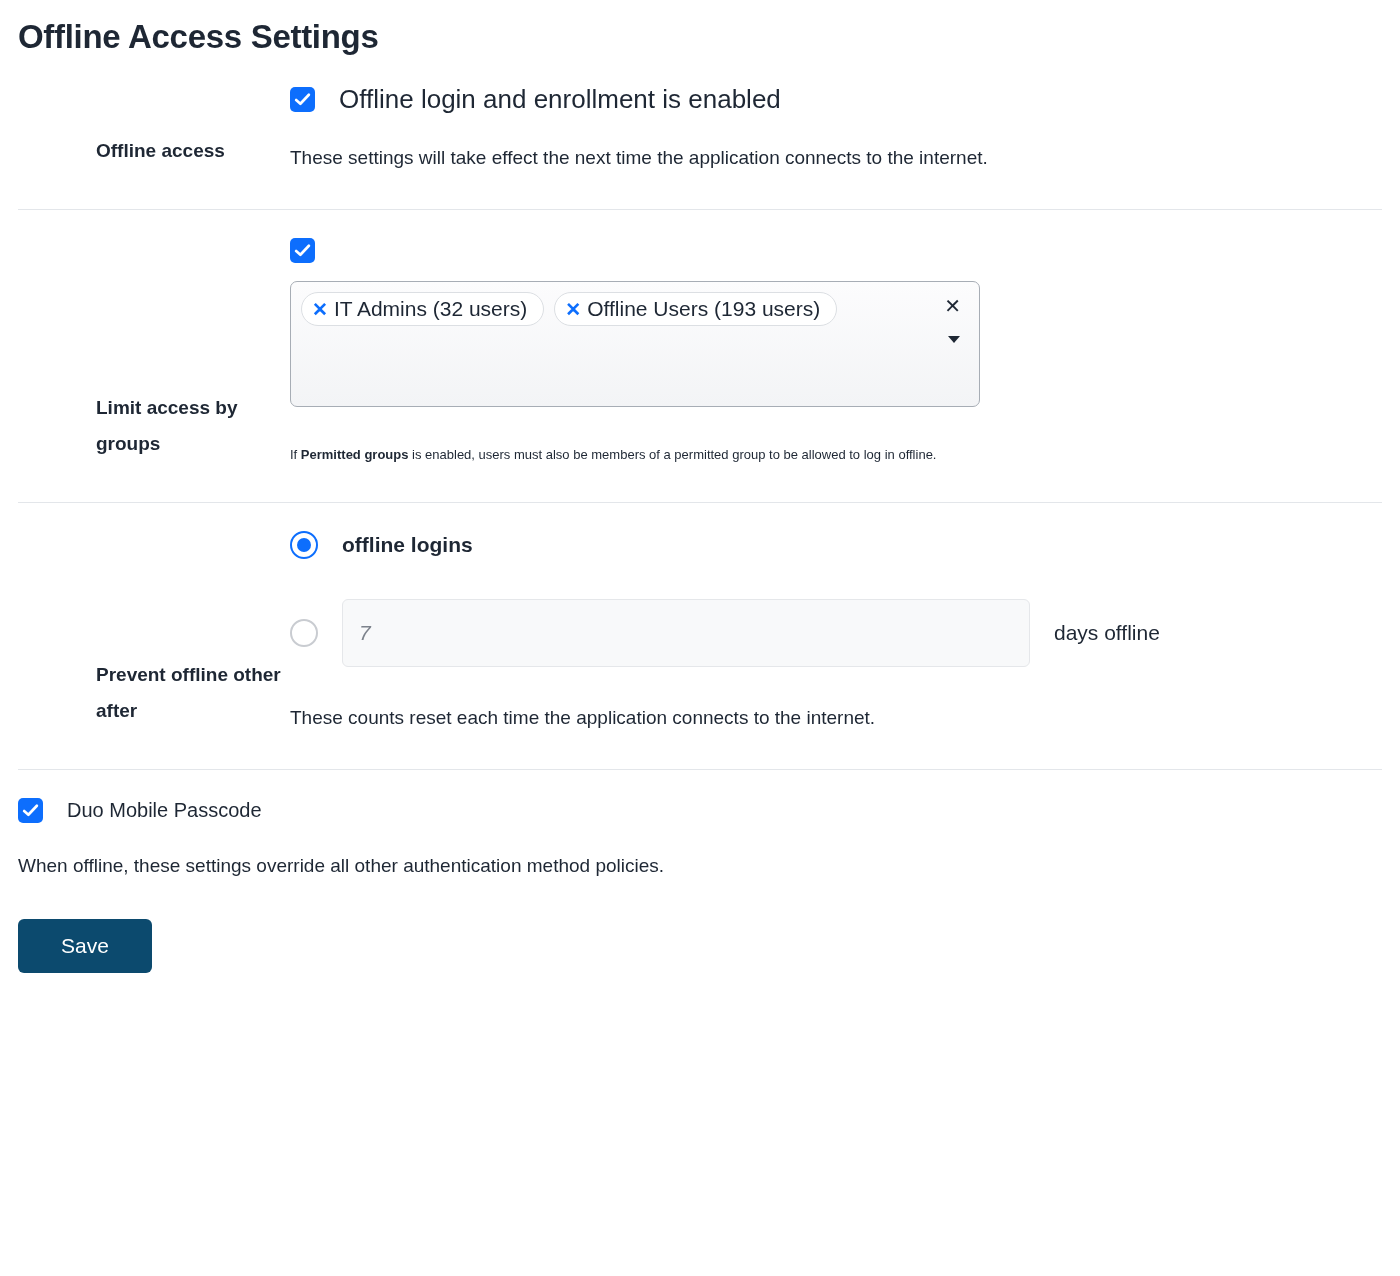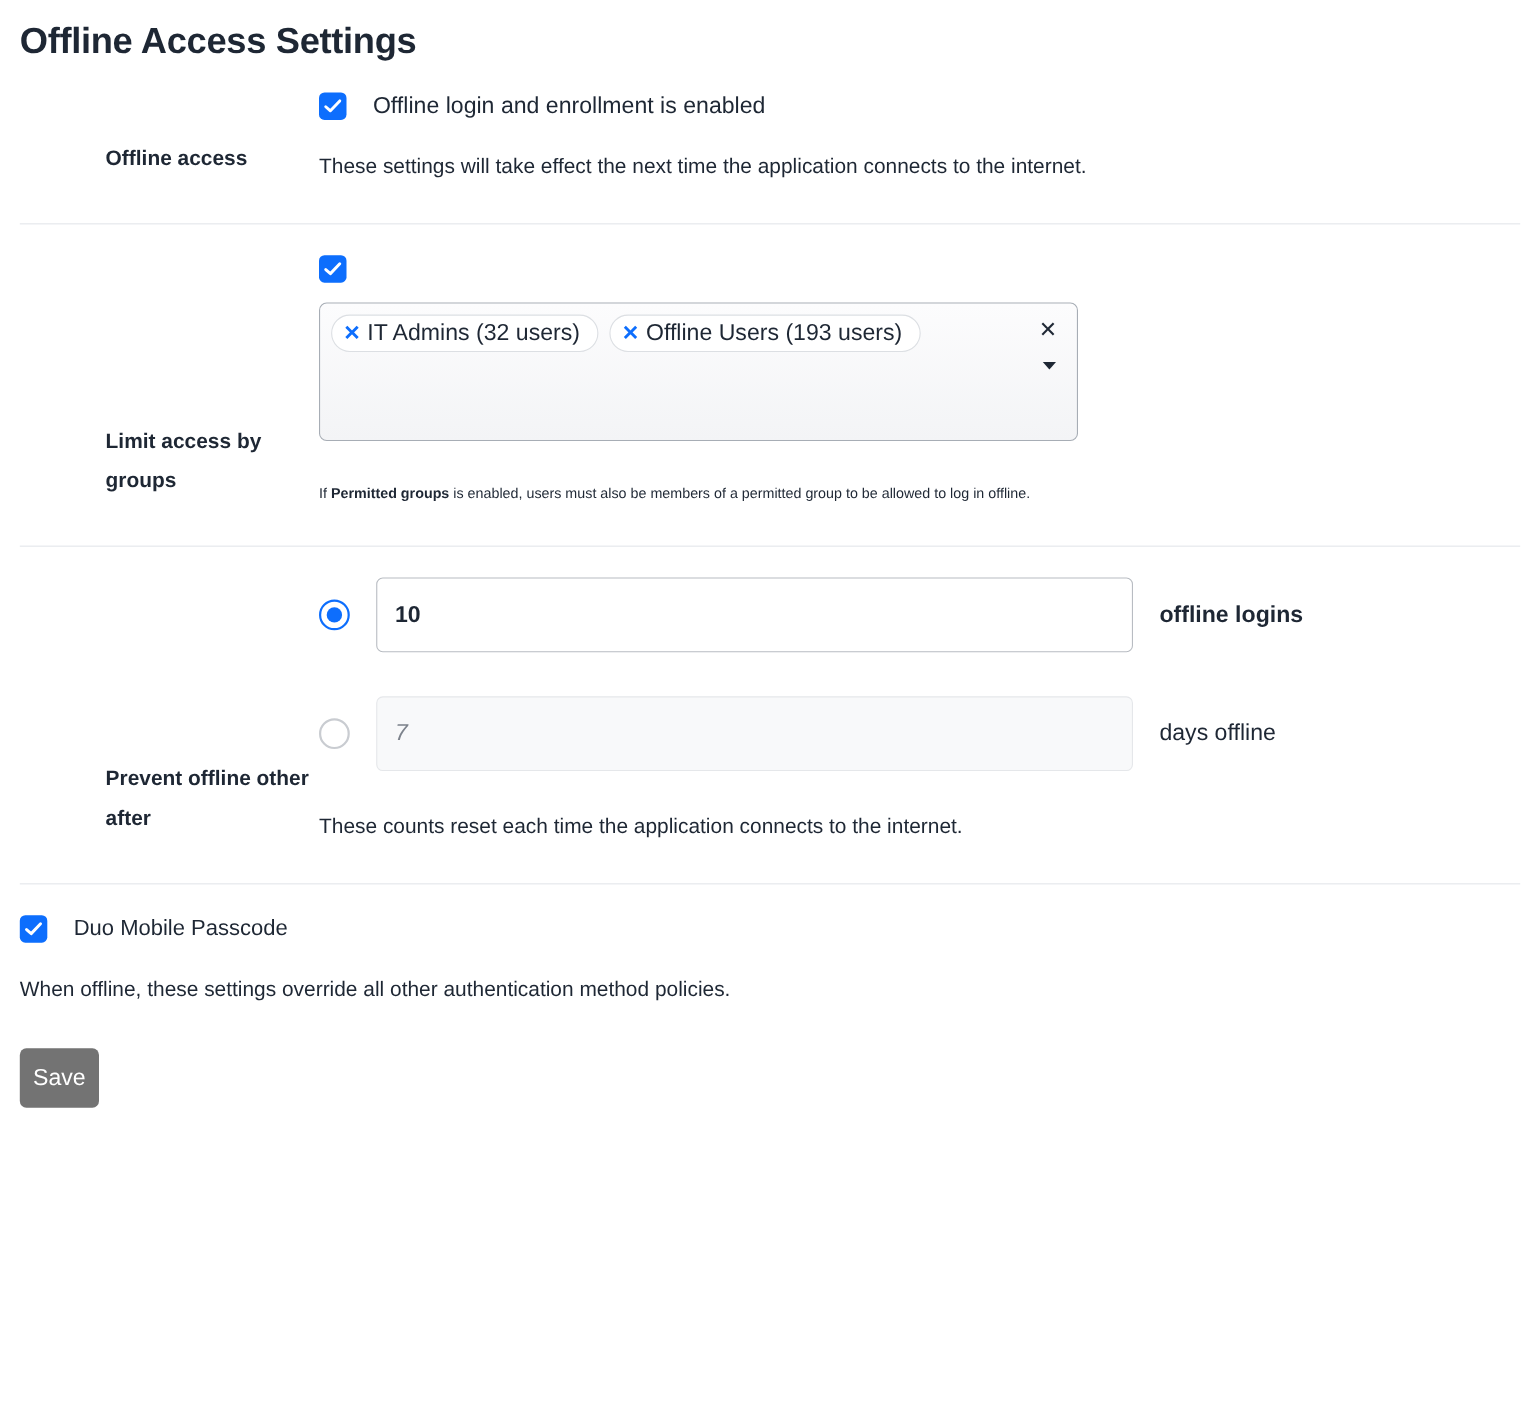--- a/index.html
+++ b/index.html
@@ -57,21 +57,21 @@
   align-items: center;
   justify-content: center;
   cursor: pointer;
   flex-shrink: 0;
 }
 .checkbox svg {
   width: 17px;
   height: 17px;
 }
 .cb-label {
-  font-size: 21px;
+  font-size: 26px;
   color: #1e2734;
 }
 .helper {
   font-size: 19px;
   color: #1e2734;
   margin-top: 32px;
 }
 .group-select {
   margin-top: 18px;
   width: 690px;
@@ -174,24 +174,24 @@
   font-weight: 400;
 }
 .radio-suffix {
   font-size: 21px;
   font-weight: 700;
   color: #1e2734;
 }
 .radio-suffix.dim { font-weight: 400; }
 .save-btn {
   margin-top: 42px;
-  background: #737373;
+  background: #0c4a6e;
   color: #fff;
   font-size: 21px;
-  padding: 15px 12px;
+  padding: 15px 43px;
   border: none;
   border-radius: 6px;
   cursor: pointer;
 }
 .section.authmethods {
   align-items: flex-start;
 }
 .section.authmethods .section-label { padding-top: 0; }
 .section.authmethods .cb-row { margin-bottom: 10px; }
 .section.authmethods .cb-label { font-size: 20px; }
@@ -253,21 +253,20 @@
   </div>
 </div>
 
 <div class="section">
   <div class="section-label">Prevent offline other after</div>
   <div class="section-content">
     <div class="radio-row">
       <div class="radio">
           <div class="dot"></div>
         </div>
-      <input class="num-input" value="10" style="">
       <span class="radio-suffix">offline logins</span>
     </div>
     <div class="radio-row">
       <div class="radio unselected"></div>
       <input class="num-input disabled" disabled="" value="7" style="">
       <span class="radio-suffix dim">days offline</span>
     </div>
     <div class="helper">These counts reset each time the application connects to the internet.</div>
   </div>
 </div>

